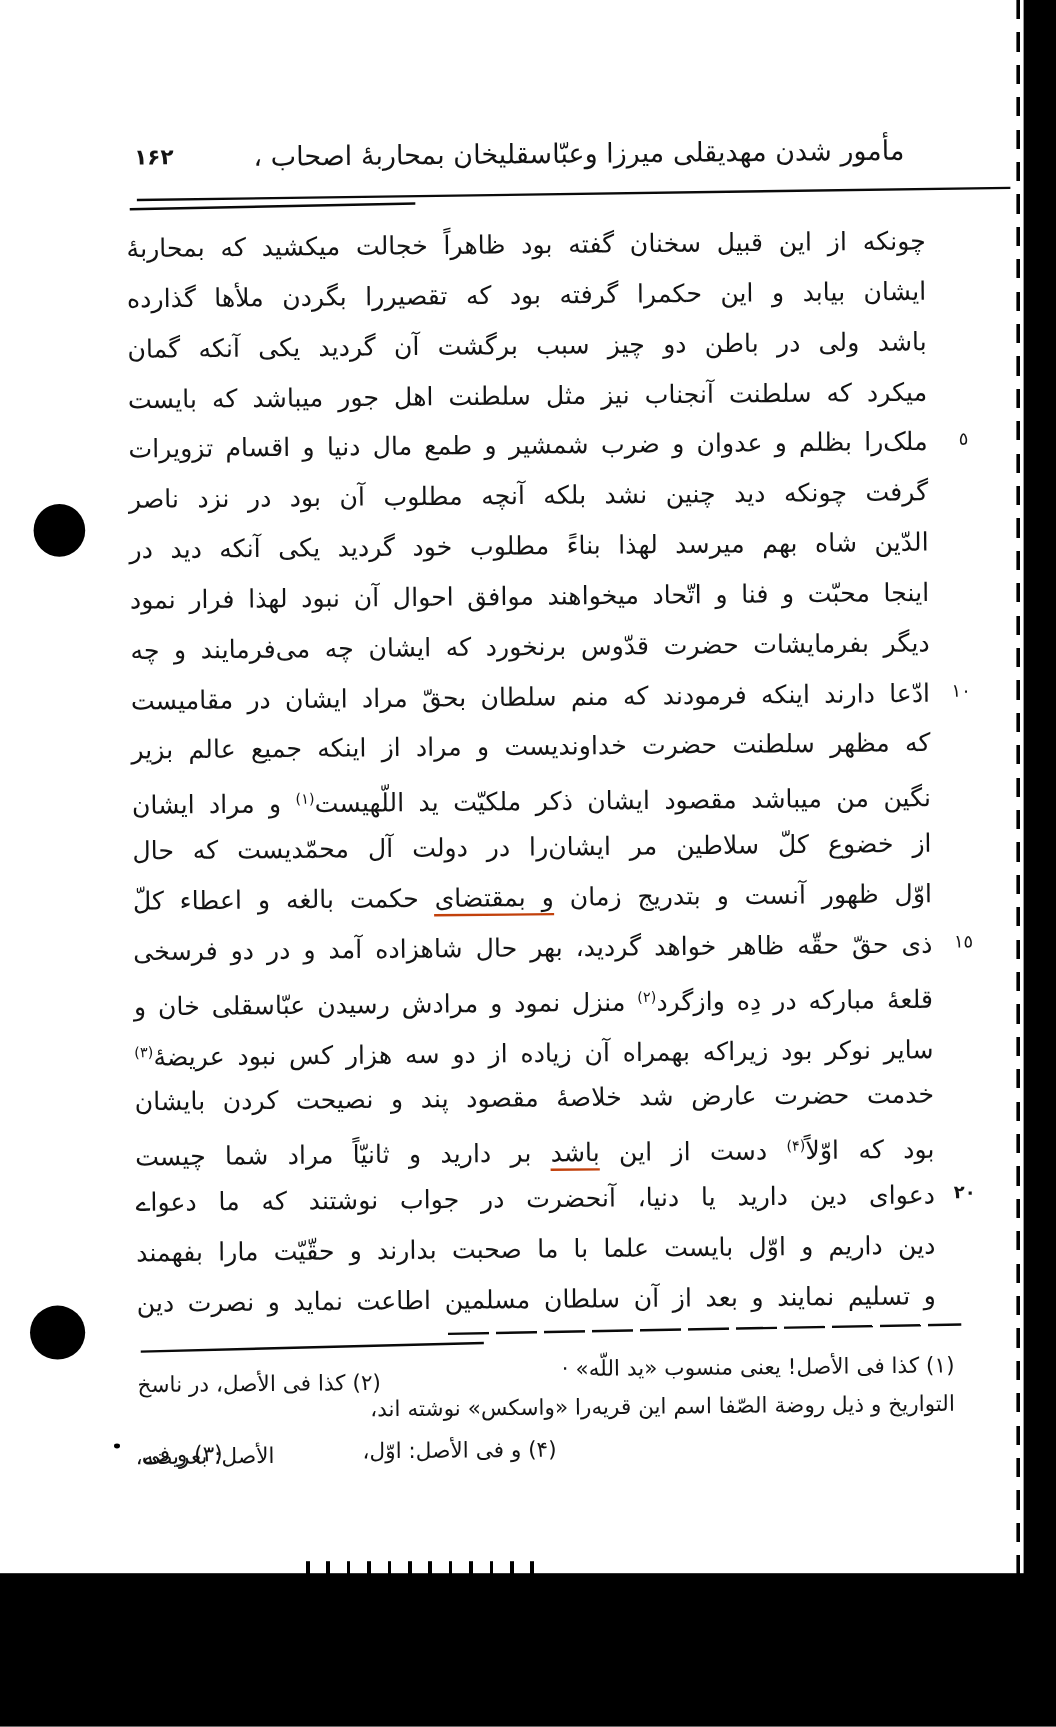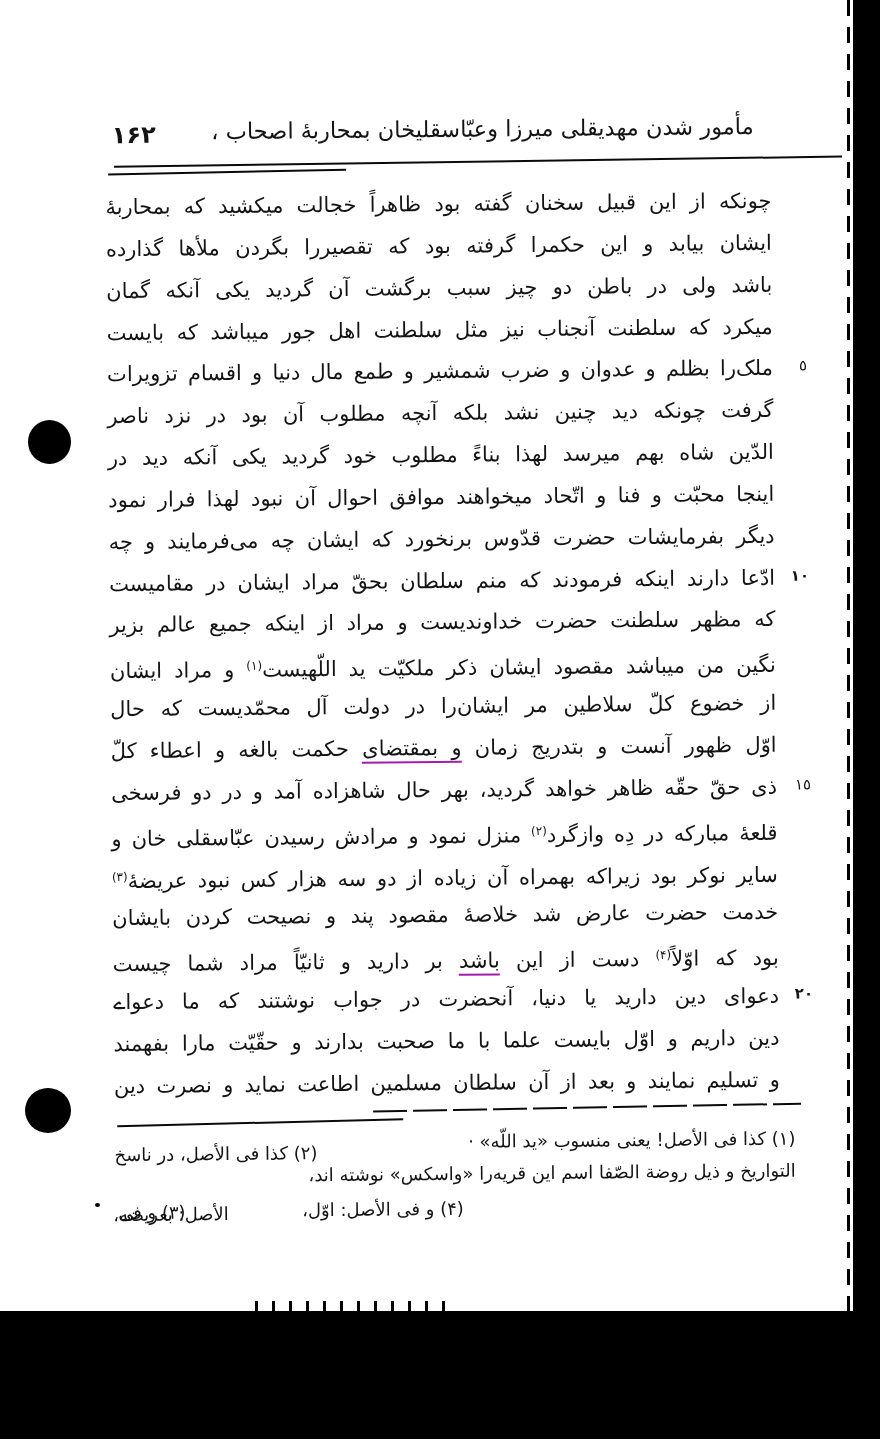--- a/index.html
+++ b/index.html
@@ -4,36 +4,36 @@
 <style>
   html,body{margin:0;padding:0;}
   body{
     width:880px;height:1439px;position:relative;overflow:hidden;
     background:#ffffff;color:#141414;
     font-family:"DejaVu Sans", sans-serif;
   }
   .content{position:absolute;inset:0;transform:rotate(-0.55deg);transform-origin:50% 40%;}
 
   
-  .page-number{position:absolute;left:116px;top:118px;font-size:24px;font-weight:bold;direction:rtl;}
+  .page-number{position:absolute;left:116px;top:118px;font-size:18px;font-weight:bold;direction:rtl;}
   .header-title{position:absolute;right:122px;top:116px;font-size:22.5px;direction:rtl;white-space:nowrap;}
   .rule{position:absolute;background:#0a0a0a;height:2px;}
   .rule.broken{background:repeating-linear-gradient(to right,#0a0a0a 0 34px,transparent 34px 40px);}
   #header-rule-a{left:118px;top:161px;width:728px;transform:rotate(-0.25deg);}
   #header-rule-b{left:112px;top:169px;width:238px;transform:rotate(-0.6deg);}
 
   
   #text-block{position:absolute;top:184px;left:109px;width:666px;}
   .body-line{
     direction:rtl;text-align:justify;text-align-last:justify;
     height:41.85px;line-height:41.85px;font-size:21px;
     white-space:nowrap;overflow:visible;
   }
   .body-line sup{font-size:12px;vertical-align:7px;letter-spacing:-1px;}
-  .u{border-bottom:2px solid #a21caf;padding-bottom:1px;}
+  .u{border-bottom:2px solid #c2410c;padding-bottom:1px;}
   .margin-num{
     position:absolute;right:-34px;width:30px;font-size:15px;
     direction:rtl;text-align:right;color:#141414;
   }
 
   
   .fn{position:absolute;font-size:18px;direction:rtl;white-space:nowrap;}
   #fn-rule-a{left:368px;top:1108px;width:428px;transform:rotate(-0.5deg);}
   #fn-rule-b{left:112px;top:1120px;width:286px;transform:rotate(-0.9deg);}
   #fn1{right:90px;top:1131px;}
@@ -86,21 +86,21 @@
       <div class="body-line">اوّل ظهور آنست و بتدریج زمان <span class="u">و بمقتضای</span> حکمت بالغه و اعطاء کلّ</div>
       <div class="body-line">ذی حقّ حقّه ظاهر خواهد گردید، بهر حال شاهزاده آمد و در دو فرسخی</div>
       <div class="body-line">قلعهٔ مبارکه در دِه وازگرد<sup>(۲)</sup> منزل نمود و مرادش رسیدن عبّاسقلی خان و</div>
       <div class="body-line">سایر نوکر بود زیراکه بهمراه آن زیاده از دو سه هزار کس نبود عریضهٔ<sup>(۳)</sup></div>
       <div class="body-line">خدمت حضرت عارض شد خلاصهٔ مقصود پند و نصیحت کردن بایشان</div>
       <div class="body-line">بود که اوّلاً<sup>(۴)</sup> دست از این <span class="u">باشد</span> بر دارید و ثانیّاً مراد شما چیست</div>
       <div class="body-line">دعوای دین دارید یا دنیا، آنحضرت در جواب نوشتند که ما دعواے</div>
       <div class="body-line">دین داریم و اوّل بایست علما با ما صحبت بدارند و حقّیّت مارا بفهمند</div>
       <div class="body-line">و تسلیم نمایند و بعد از آن سلطان مسلمین اطاعت نماید و نصرت دین</div>
       <div class="margin-num" style="top: 176.4px;">٥</div>
-      <div class="margin-num" style="top: 385.65px; font-weight: bold;">١٠</div>
+      <div class="margin-num" style="top: 385.65px;">١٠</div>
       <div class="margin-num" style="top: 595px;">١٥</div>
       <div class="margin-num" style="top: 804.15px; font-weight: bold;">٢٠</div>
     </div>
 
   <div class="rule broken" id="fn-rule-a"></div>
   <div class="rule" id="fn-rule-b"></div>
 
   <div class="fn" id="fn1">(۱) کذا فی الأصل! یعنی منسوب «ید اللّه» ·</div>
   <div class="fn" id="fn2-start">(۲) کذا فی الأصل، در ناسخ</div>
   <div class="fn" id="fn2-cont">التواریخ و ذیل روضة الصّفا اسم این قریه‌را «واسکس» نوشته اند،</div>

